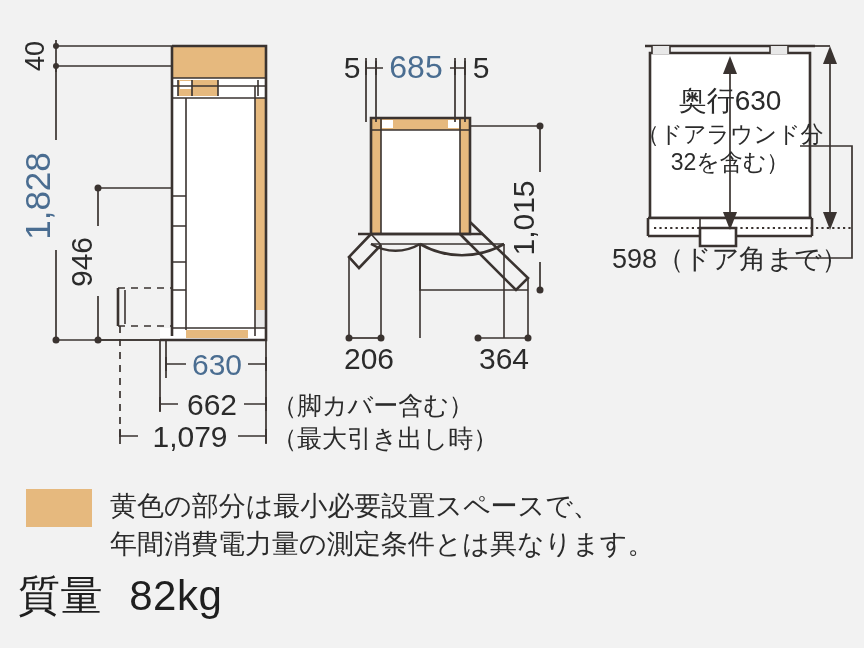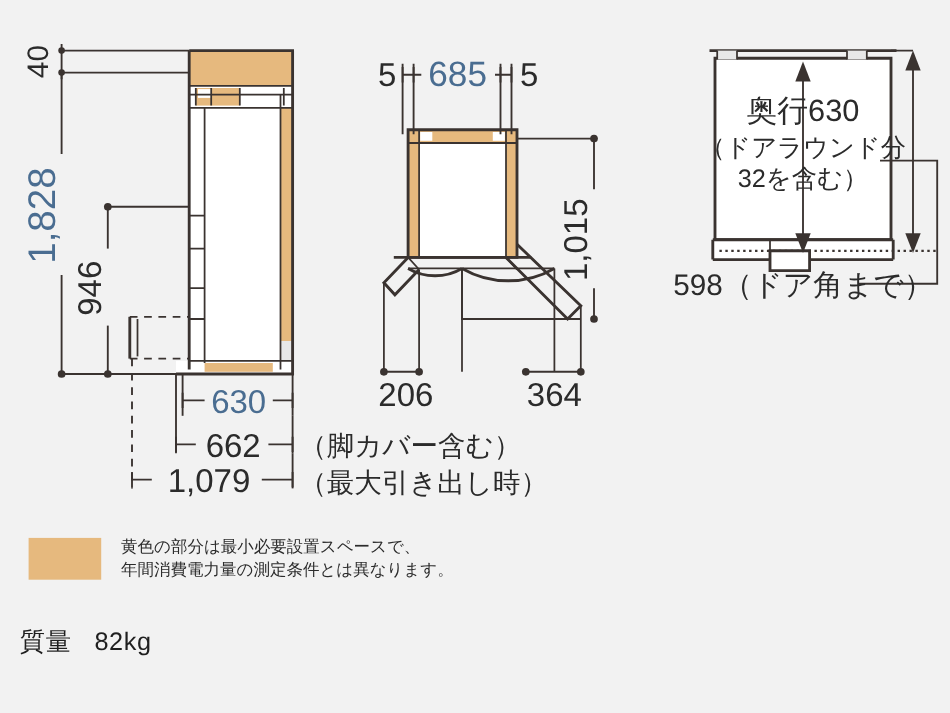--- a/index.html
+++ b/index.html
@@ -34,31 +34,31 @@
     gap: 18px;
   }
   .legend-swatch {
     width: 66px;
     height: 38px;
     background: #e6b97e;
     flex: none;
     margin-top: 2px;
   }
   .legend-text {
-    font-size: 15px;
+    font-size: 27px;
     line-height: 1.42;
     color: #2b2b2b;
     letter-spacing: 0px;
     white-space: pre-line;
   }
   .mass-row {
     position: absolute;
     left: 18px;
     top: 568px;
-    font-size: 23px;
+    font-size: 42px;
     color: #1f1f1f;
     letter-spacing: 0.5px;
   }
   .mass-row .mass-label { margin-right: 14px; }
 </style>
 </head>
 <body>
 
 <div id="root">
 

